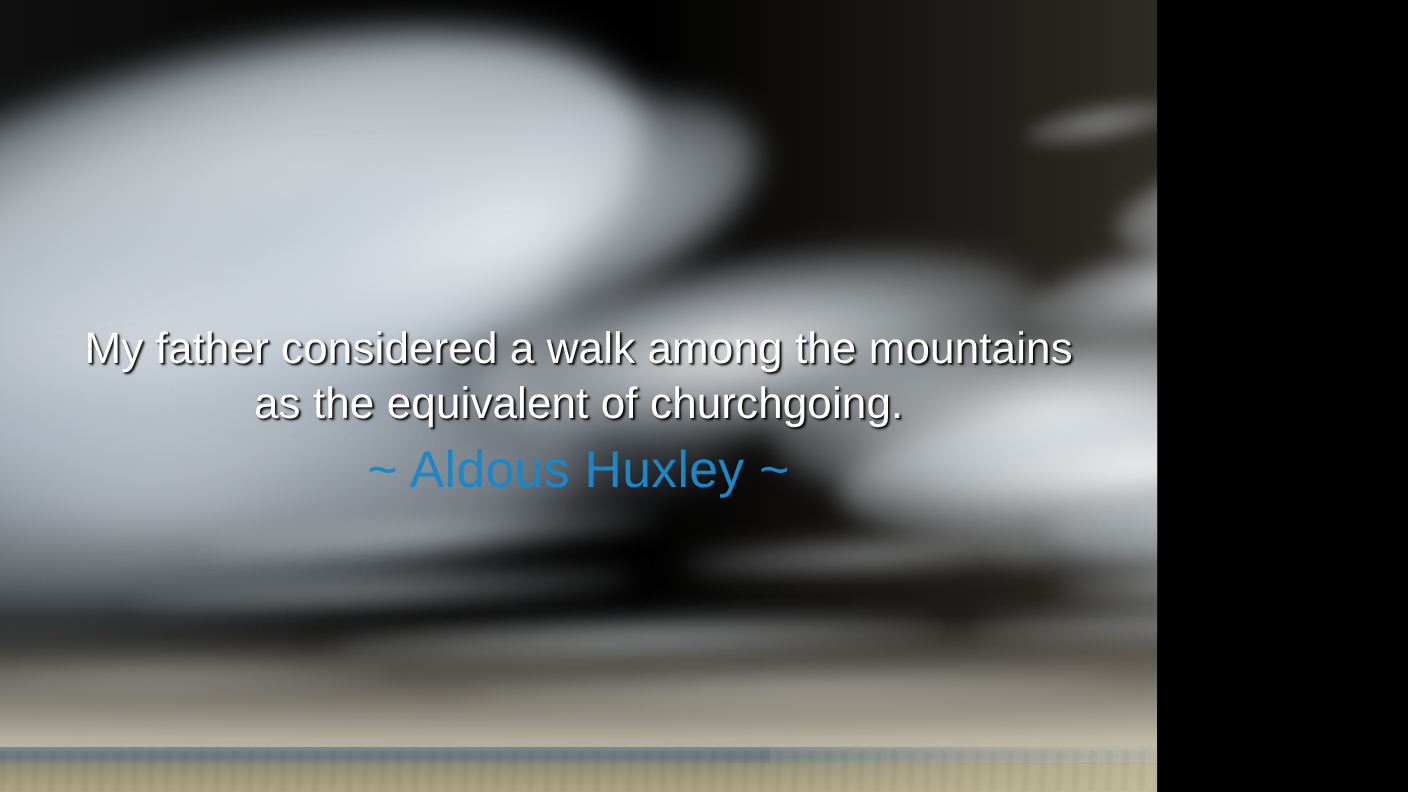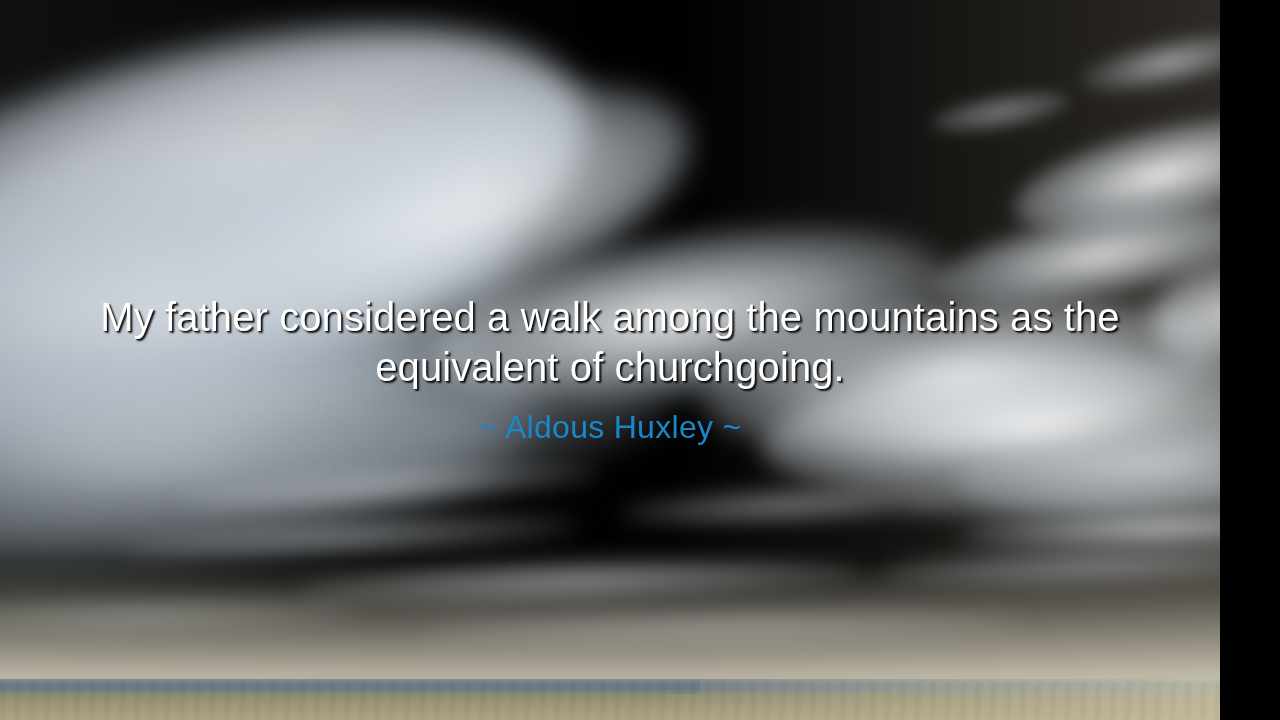--- a/index.html
+++ b/index.html
@@ -2,21 +2,21 @@
 <html><head>
 <meta charset="utf-8">
 <style>
   html, body {
     margin: 0;
     padding: 0;
     background: #000;
   }
   #stage {
     position: relative;
-    width: 1220px;
+    width: 1052px;
     height: 720px;
     overflow: hidden;
     font-family: "Liberation Sans", sans-serif;
   }
 
   
   .sky-base {
     position: absolute;
     inset: 0;
     background: linear-gradient(to bottom,
@@ -331,21 +331,21 @@
     line-height: 50px;
     font-weight: 400;
     color: #ffffff;
     letter-spacing: 0.1px;
     text-shadow: 2px 2px 2px rgba(0,0,0,0.85),
                  1px 1px 1px rgba(0,0,0,0.6);
     padding: 0 60px;
   }
   .quote-author {
     margin: 14px 0 0 0;
-    font-size: 32px;
+    font-size: 47px;
     line-height: 42px;
     font-weight: 400;
     color: #1b87c8;
     letter-spacing: 0.3px;
   }
 </style>
 </head>
 <body>
 
 <div id="stage">

